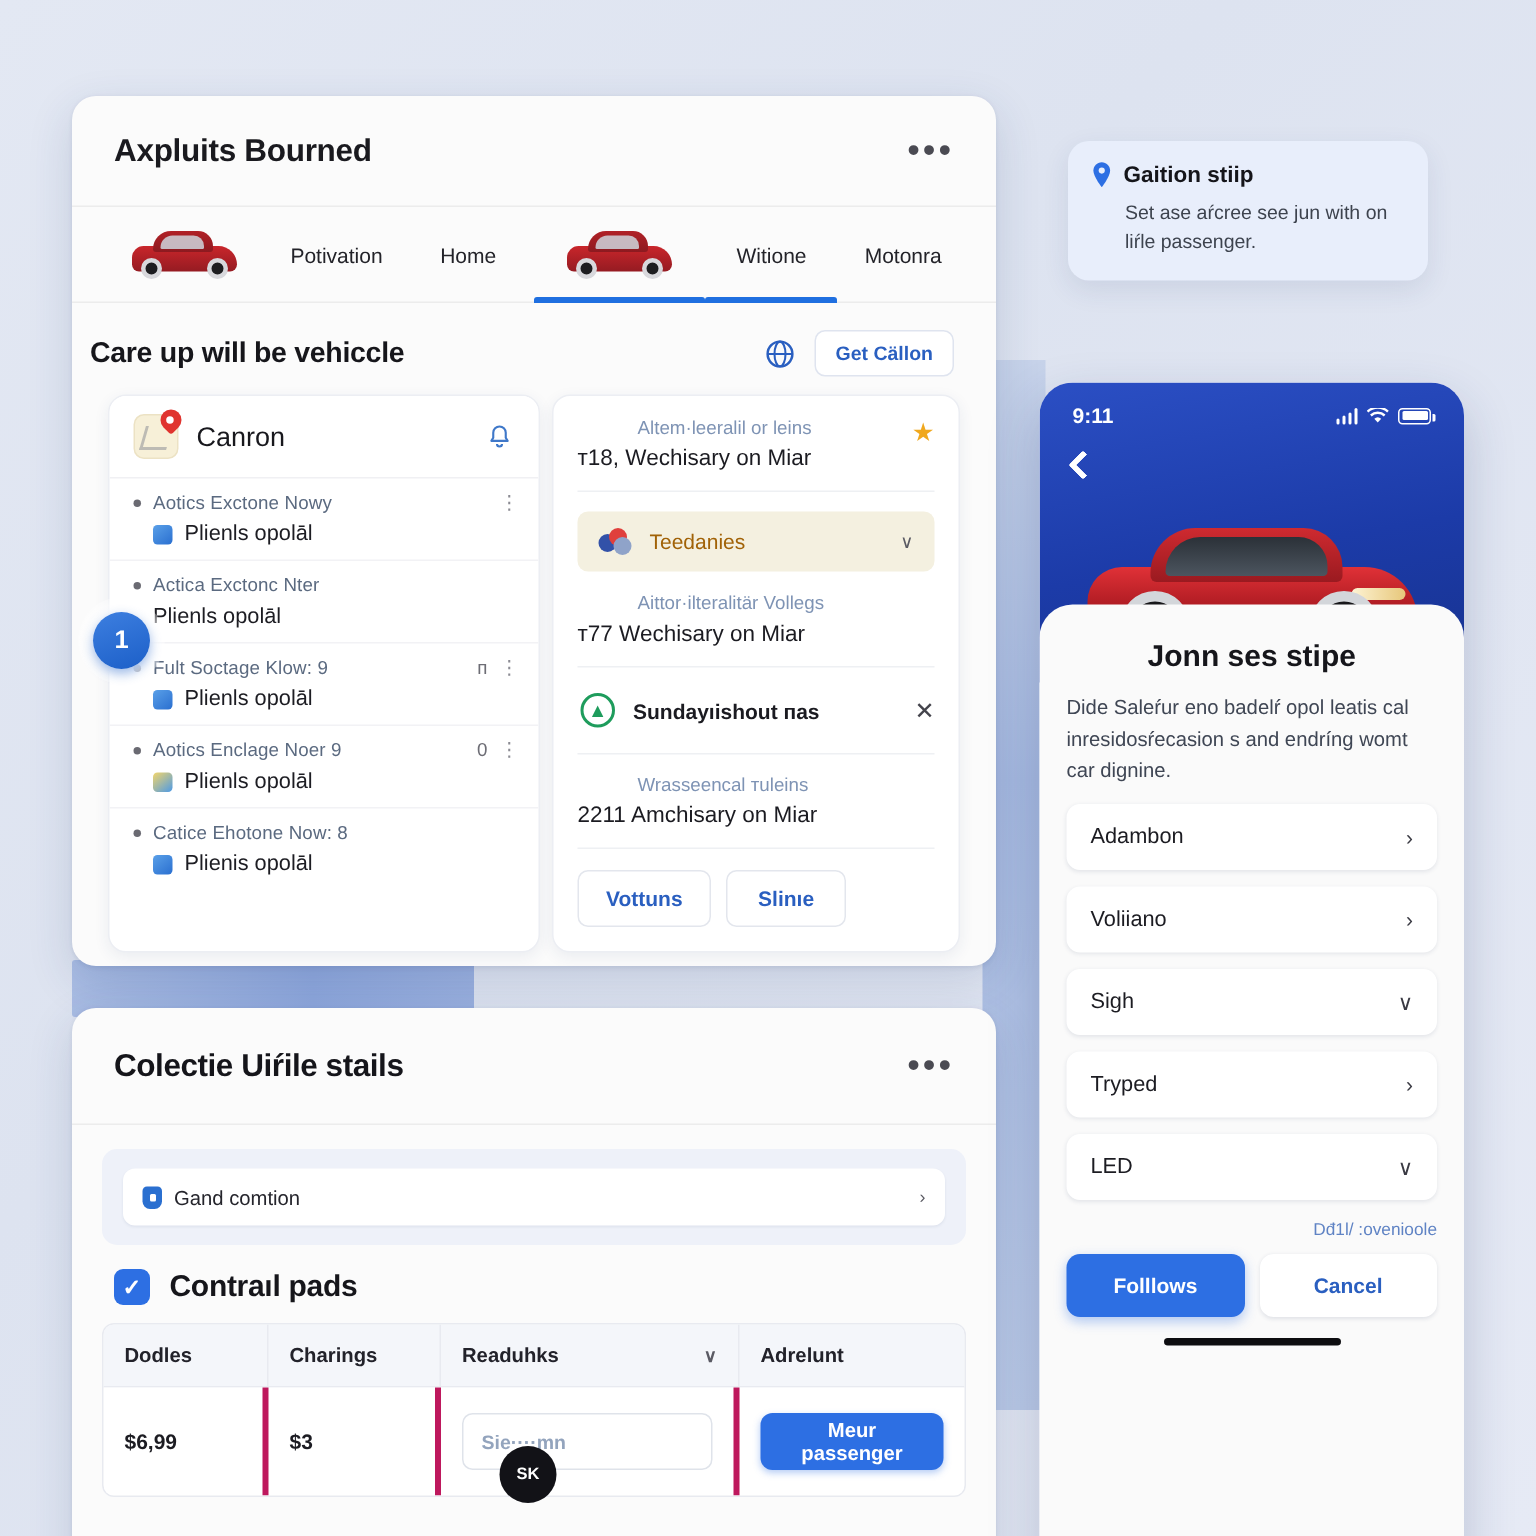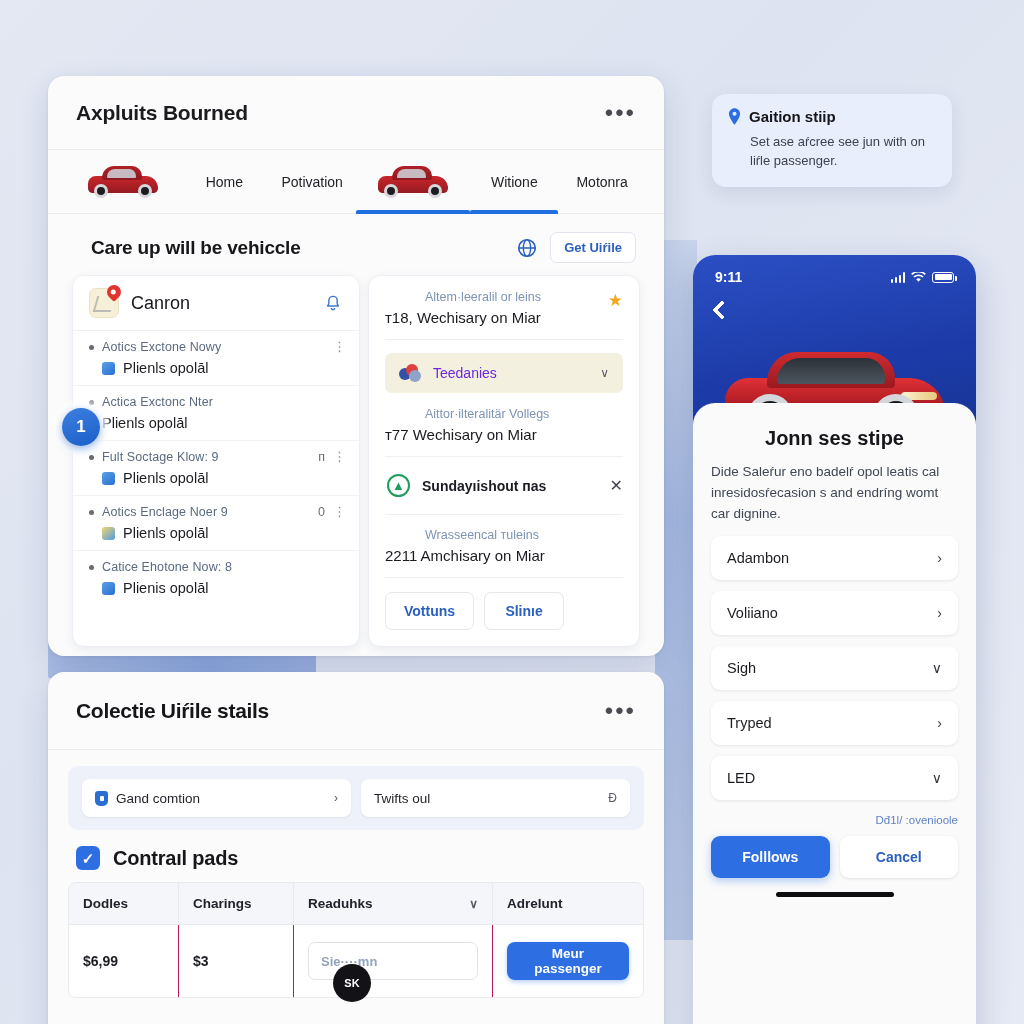--- a/index.html
+++ b/index.html
@@ -25,21 +25,21 @@
   }
 
   
   .card {
     position: absolute;
     background: #fbfbfb;
     border-radius: 16px;
     box-shadow: 0 10px 30px rgba(40,60,110,.16), 0 1px 3px rgba(40,60,110,.10);
     overflow: hidden;
   }
-  #panel-top { left: 48px; top: 76px; width: 616px; height: 580px; }
+  #panel-top { left: 48px; top: 64px; width: 616px; height: 580px; }
 
   .panel-head {
     height: 74px; display: flex; align-items: center;
     justify-content: space-between; padding: 0 28px;
     border-bottom: 1px solid #ececec;
   }
   .panel-title { font-size: 21px; font-weight: 700; color: #1a1a1f; letter-spacing: -.2px;}
   .dots { font-size: 24px; color: #4a4a52; letter-spacing: 2px; line-height: 10px; cursor: pointer; }
 
   
@@ -74,21 +74,21 @@
   }
   .car .w1, .car .w2 {
     position:absolute; bottom:2px; width:14px; height:14px; border-radius:50%;
     background: #1d1d20; border: 3px solid #d8d8dc;
   }
   .car .w1 { left: 8px; }
   .car .w2 { right: 8px; }
 
   .section-head {
     display:flex; align-items:center; justify-content:space-between;
-    padding: 18px 28px 12px 43px;
+    padding: 18px 28px 12px 12px;
   }
   .section-title { font-size: 19px; font-weight: 700; color:#16161b; letter-spacing:-.2px;}
   .sec-right { display:flex; align-items:center; gap: 12px; }
   .globe-icon { width: 22px; height: 22px; }
   .ghost-btn {
     border: 1px solid #dfe4ef; background:#fff; border-radius: 7px;
     padding: 7px 13px; font-size: 13px; font-weight: 700; color:#2a5fc0; cursor:pointer;
   }
 
   .two-col { display:flex; gap: 8px; padding: 0 24px 22px 24px; }
@@ -161,21 +161,21 @@
   .dc-sep { height:1px; background:#eef0f3; margin: 13px 0; }
   .dc-chip {
     display:flex; align-items:center; gap: 12px;
     background:#f4f0e0; border-radius: 7px; padding: 11px 14px; margin: 2px 0 4px 0;
   }
   .chip-ico { width: 22px; height: 18px; position:relative; flex:0 0 auto;}
   .chip-ico b { position:absolute; width:12px; height:12px; border-radius:50%; }
   .chip-ico b:nth-child(1){ left:0; top:4px; background:#3251a8; }
   .chip-ico b:nth-child(2){ left:7px; top:0; background:#e0403c; }
   .chip-ico b:nth-child(3){ left:10px; top:6px; background:#8fa3c9; }
-  .chip-text { flex:1; font-size: 14px; color:#6d28d9; }
+  .chip-text { flex:1; font-size: 14px; color:#a16207; }
   .chev { color:#5a5a63; font-size: 12px; }
   .dc-row {
     display:flex; align-items:center; gap: 12px; padding: 4px 0 4px 2px;
   }
   .green-ico {
     width: 23px; height: 23px; border-radius:50%; border: 2px solid #1e9c5c;
     display:flex; align-items:center; justify-content:center; flex:0 0 auto;
   }
   .green-ico span { color:#1e9c5c; font-size: 13px; font-weight:700; line-height:1;}
   .dc-row-text { flex:1; font-size: 14px; font-weight:700; color:#1b1b21; }
@@ -222,21 +222,21 @@
 
   
   .tbl { margin: 0 20px; border:1px solid #e8eaf0; border-radius: 8px; overflow:hidden; }
   .tbl-head { display:flex; background:#f4f6fa; border-bottom:1px solid #e8eaf0; }
   .th { padding: 13px 14px; font-size: 13.5px; font-weight:700; color:#22222a;
         border-right: 1px solid #e8eaf0; display:flex; align-items:center; }
   .th:last-child { border-right: none; }
   .c1 { width: 110px; } .c2 { width: 115px; } .c3 { flex:1; justify-content:space-between; } .c4 { width: 150px; }
   .tbl-row { display:flex; align-items:center; min-height: 72px; background:#fff; }
   .td { padding: 10px 14px; font-size: 14px; color:#1c1c22; font-weight:700;
-        border-right: 1px solid #be185d; display:flex; align-items:center; align-self:stretch;}
+        border-right: 4px solid #be185d; display:flex; align-items:center; align-self:stretch;}
   .td:last-child { border-right:none; }
   .td.plain { font-weight:700; }
   .inp {
     flex:1; height: 38px; border:1px solid #dfe3ea; border-radius: 7px;
     background:#fff; display:flex; align-items:center; padding: 0 12px;
     font-size: 13px; color:#93a4bd; cursor:text;
   }
   .cursor-dot {
     position:absolute; left: 333px; top: 964px; width: 38px; height: 38px;
     border-radius: 50%; background:#121217; z-index: 60;
@@ -353,24 +353,24 @@
     <div class="tab wide">
       <span class="car">
         <span class="body"></span>
           <span class="cabin"></span>
           <span class="glass"></span>
         <span class="w1"></span>
           <span class="w2"></span>
       </span>
     </div>
     <div class="tab label">
+      <span>Potivation</span>
+    </div>
+    <div class="tab label">
       <span>Home</span>
-    </div>
-    <div class="tab label">
-      <span>Potivation</span>
     </div>
     <div class="tab wide active">
       <span class="car">
         <span class="body"></span>
           <span class="cabin"></span>
           <span class="glass"></span>
         <span class="w1"></span>
           <span class="w2"></span>
       </span>
     </div>
@@ -383,21 +383,21 @@
   </div>
 
   <div class="section-head">
     <div class="section-title">Care up will be vehiccle</div>
     <div class="sec-right">
       <svg class="globe-icon" viewBox="0 0 24 24">
         <circle cx="12" cy="12" r="9" fill="none" stroke="#2a5fc0" stroke-width="1.8"></circle>
         <ellipse cx="12" cy="12" rx="4" ry="9" fill="none" stroke="#2a5fc0" stroke-width="1.5"></ellipse>
         <line x1="3" y1="12" x2="21" y2="12" stroke="#2a5fc0" stroke-width="1.5"></line>
       </svg>
-      <div class="ghost-btn">Get Uiŕile</div>
+      <div class="ghost-btn">Get Cällon</div>
     </div>
   </div>
 
   <div class="two-col">
 
     <div class="list-card">
       <div class="list-head">
         <div class="map-badge">
           <span class="route"></span>
           <span class="pin">
@@ -544,24 +544,20 @@
   </div>
 
   <div class="control-strip">
     <div class="sel-pill">
       <span class="lock-ico">
           <span class="sh"></span>
           <span class="kh"></span>
         </span>
       <span class="t">Gand comtion</span>
       <span class="chev">›</span>
-    </div>
-    <div class="sel-pill">
-      <span class="t">Twifts oul</span>
-      <span class="chev">Ɖ</span>
     </div>
   </div>
 
   <div class="check-line">
     <div class="checkbox"></div>
     <div class="check-label">Contraıl pads</div>
   </div>
 
   <div class="tbl">
     <div class="tbl-head">

